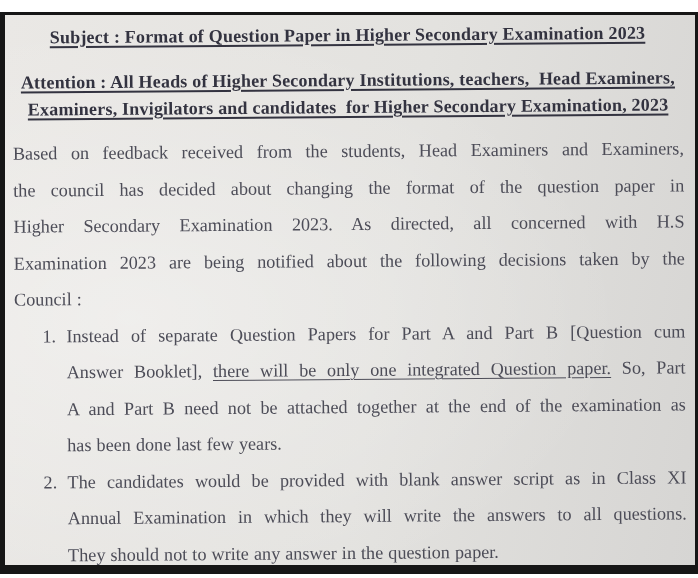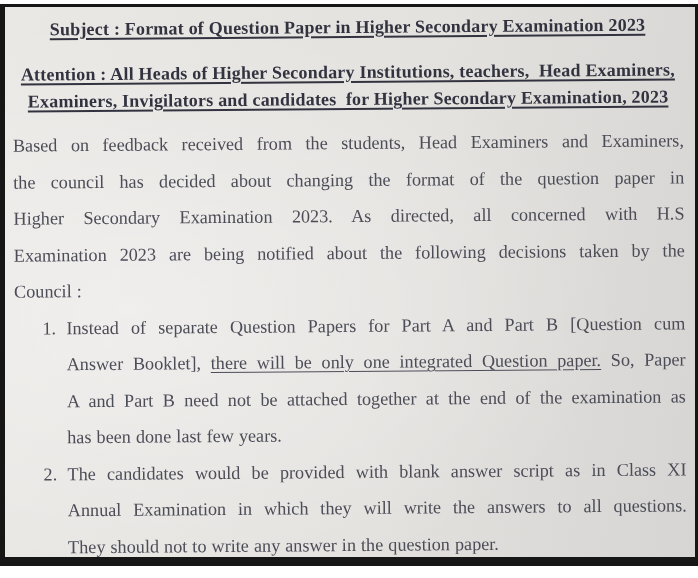--- a/index.html
+++ b/index.html
@@ -2,21 +2,21 @@
 <html><head>
 <meta charset="utf-8">
 <style>
   html,body { margin:0; padding:0; background:#ffffff; }
   .stage {
     position:relative; width:698px; height:578px; background:#ffffff;
     overflow:hidden; font-family:"Liberation Serif","DejaVu Serif",serif;
   }
   
   .photo {
-    position:absolute; left:0; top:4px; width:698px; height:562px;
+    position:absolute; left:0; top:12px; width:698px; height:562px;
     background:#161616;
   }
   
   .paper {
     position:absolute; left:5px; top:3px; right:3px; bottom:9px;
     overflow:hidden;
     background:
       radial-gradient(120% 90% at 18% 55%, rgba(255,255,255,0.35), rgba(255,255,255,0) 60%),
       linear-gradient(100deg, #eae8e5 0%, #e3e2df 55%, #d6d5d3 100%);
   }
@@ -70,21 +70,21 @@
           <div class="line">Examination 2023 are being notified about the following decisions taken by the</div>
           <div class="line last">Council :</div>
         </div>
 
         <div class="list">
 
           <div class="item">
             <div class="num">1.</div>
             <div class="itxt">
               <div class="line">Instead of separate Question Papers for Part A and Part B [Question cum</div>
-              <div class="line"><span>Answer Booklet], </span><span class="u">there will be only one integrated Question paper.</span><span> So, Paper</span></div>
+              <div class="line"><span>Answer Booklet], </span><span class="u">there will be only one integrated Question paper.</span><span> So, Part</span></div>
               <div class="line">A and Part B need not be attached together at the end of the examination as</div>
               <div class="line last">has been done last few years.</div>
             </div>
           </div>
 
           <div class="item">
             <div class="num">2.</div>
             <div class="itxt">
               <div class="line">The candidates would be provided with blank answer script as in Class XI</div>
               <div class="line">Annual Examination in which they will write the answers to all questions.</div>

